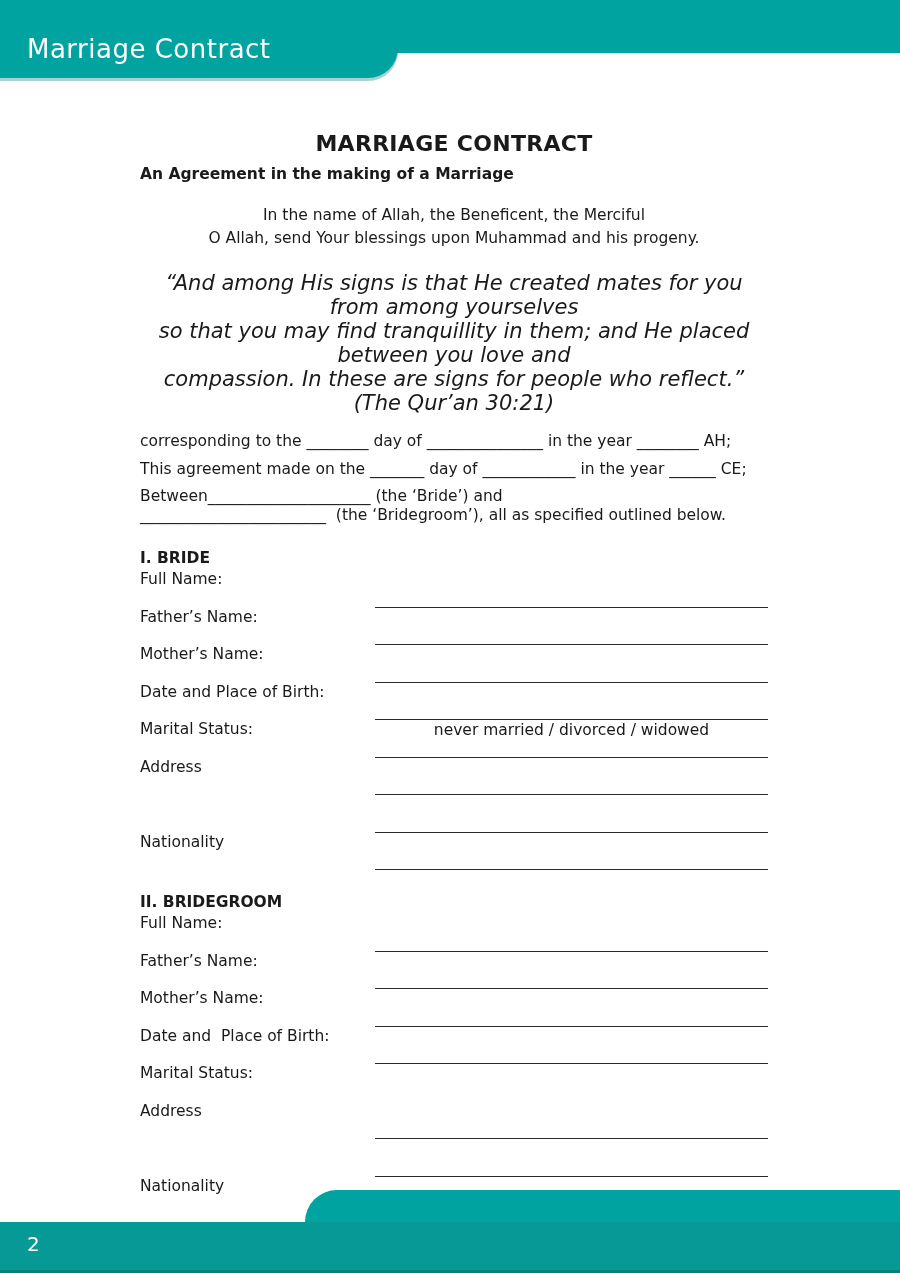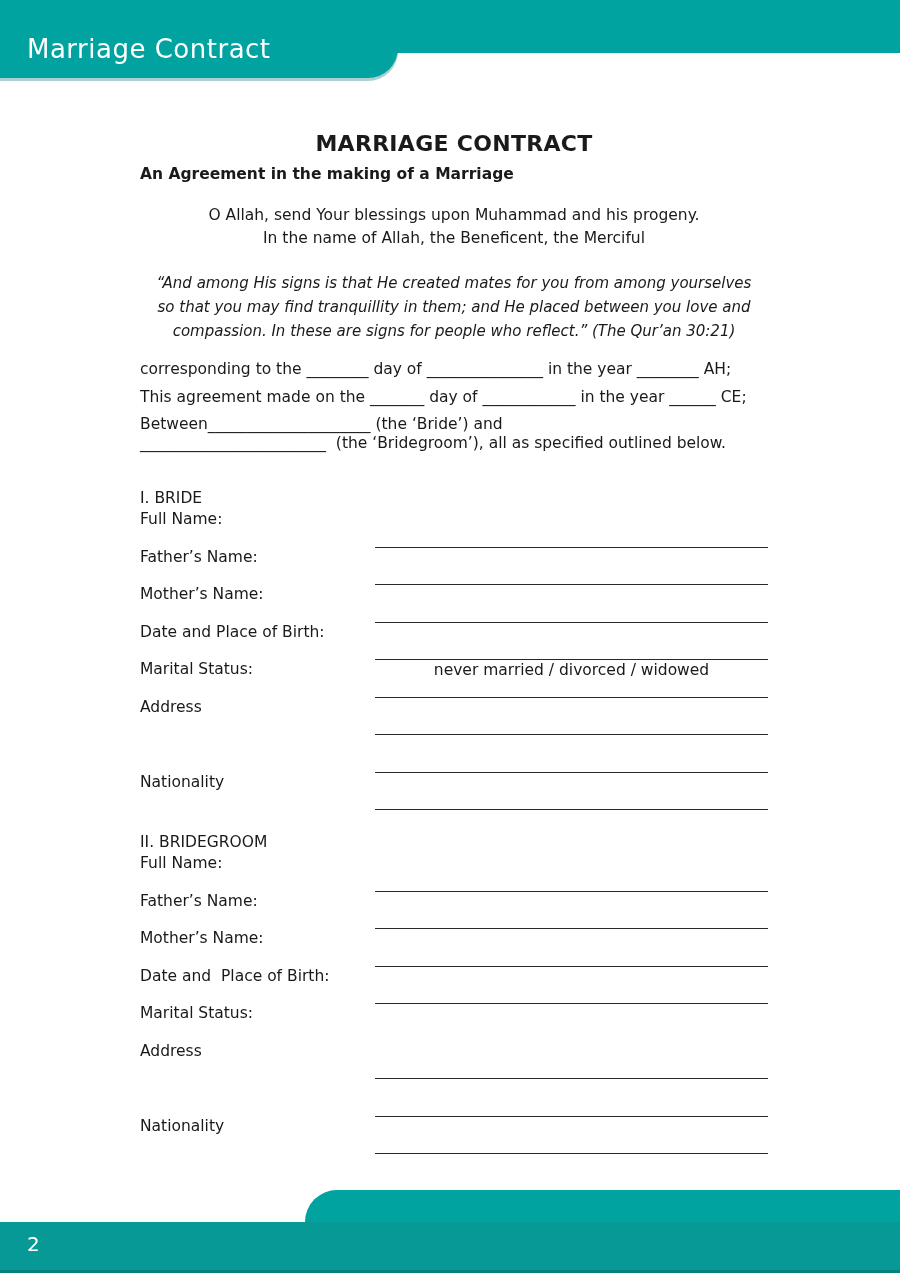--- a/index.html
+++ b/index.html
@@ -26,25 +26,25 @@
   .footer-bar{position:absolute;left:0;top:1222px;width:900px;height:51px;background:#079996;}
   .footer-edge{position:absolute;left:0;bottom:0;width:900px;height:3px;background:#04817e;}
   .page-number{
     position:absolute;left:27px;top:1232px;color:#ffffff;font-size:20px;z-index:3;
   }
   
   .content{position:absolute;left:140px;top:131px;width:628px;}
   .doc-title{font-size:22px;font-weight:700;text-align:center;letter-spacing:.3px;margin:0;}
   .doc-subtitle{font-size:15.5px;font-weight:700;text-align:left;margin:9px 0 0;}
   .invocation{font-size:15.5px;text-align:center;margin-top:21px;line-height:23px;}
-  .quote{font-size:15px;font-style:italic;text-align:center;margin-top:21px;line-height:24px;}
+  .quote{font-size:21px;font-style:italic;text-align:center;margin-top:21px;line-height:24px;}
   .agreement{margin-top:17px;font-size:15.5px;}
   .agreement p{margin:0 0 9px;line-height:18.5px;white-space:pre-wrap;}
   .agreement p.cont{margin-bottom:0;}
-  .section-heading{font-size:15.5px;font-weight:400;margin:37px 0 3px;}
+  .section-heading{font-size:15.5px;font-weight:700;margin:25px 0 3px;}
   .section-heading.second{margin-top:23px;}
   .field-row{display:flex;height:37.5px;font-size:15.5px;}
   .field-label{width:235px;flex:0 0 235px;white-space:pre;padding-bottom:1px;}
   .field-line{
     flex:1;border-bottom:1px solid #2a2a2a;text-align:center;
     min-height:20px;line-height:20px;padding-bottom:15px;
   }
 </style>
 </head>
 <body>
@@ -53,22 +53,22 @@
 <div class="header-tab">
   <div class="header-title">Marriage Contract</div>
 </div>
 
 <div class="content">
 
   <h1 class="doc-title">MARRIAGE CONTRACT</h1>
   <div class="doc-subtitle">An Agreement in the making of a Marriage</div>
 
   <div class="invocation">
+    <div>In the name of Allah, the Beneficent, the Merciful</div>
     <div>O Allah, send Your blessings upon Muhammad and his progeny.</div>
-    <div>In the name of Allah, the Beneficent, the Merciful</div>
   </div>
 
   <div class="quote">
     <div>“And among His signs is that He created mates for you from among yourselves</div>
     <div>so that you may find tranquillity in them; and He placed between you love and</div>
     <div>compassion. In these are signs for people who reflect.” (The Qur’an 30:21)</div>
   </div>
 
   <div class="agreement">
     <p>corresponding to the ________ day of _______________ in the year ________ AH;</p>

